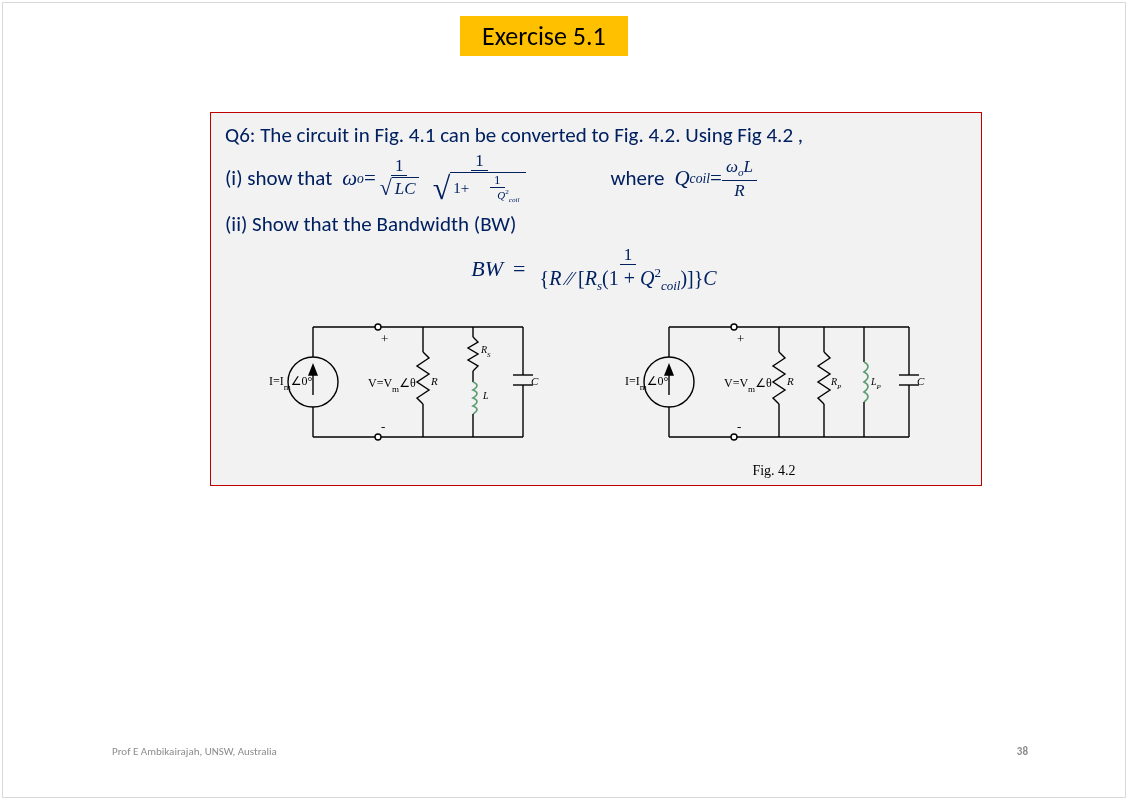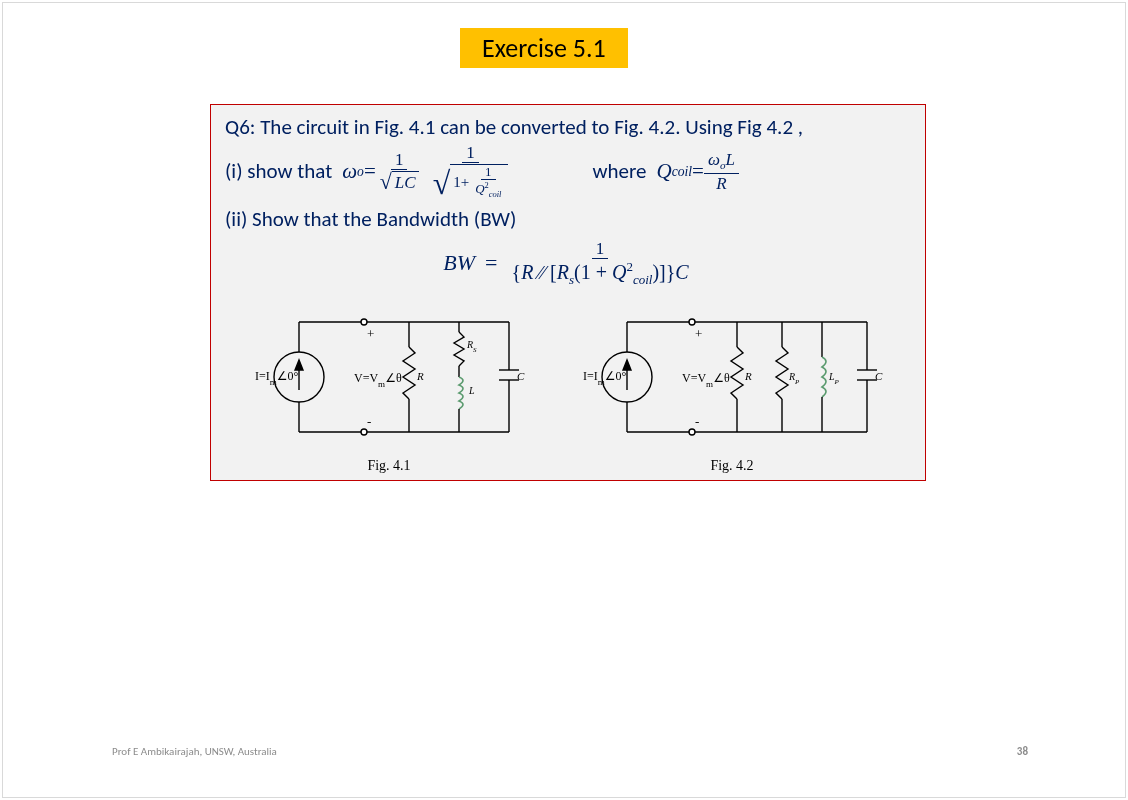--- a/index.html
+++ b/index.html
@@ -12,30 +12,30 @@
     height: 800px;
     position: relative;
   }
   .slide-border {
     position: absolute;
     left: 2px; top: 2px; right: 2px; bottom: 2px;
     border: 1px solid #d9d9d9;
   }
   .title-box {
     position: absolute;
-    left: 460px; top: 28px;
+    left: 460px; top: 16px;
     background: #ffc000;
     padding: 4px 22px;
     font-size: 26px;
     color: #000;
   }
   .content-box {
     position: absolute;
-    left: 210px; top: 104px;
-    width: 716px;
+    left: 210px; top: 112px;
+    width: 772px;
     border: 1.5px solid #c00000;
     background: #f2f2f2;
     padding: 8px 14px 6px 14px;
   }
   .qtext {
     font-size: 21px;
     color: #002060;
     line-height: 1.4;
     text-align: justify;
   }
@@ -92,21 +92,21 @@
 
       <span class="frac">
         <span class="num">1</span>
         <span class="den">
           <span class="sqrt">
             <span class="rad" style="font-size:32px;">√</span>
             <span class="cnt" style="font-size:15px;">
               1+
               <span class="frac" style="margin-left:2px;">
                 <span class="num" style="font-size:13px;">1</span>
-                <span class="den" style="font-size:13px;">
+                <span class="den" style="font-size:11px;margin-left:22px;">
                   <span class="ital">Q</span><span class="sup">2</span><span class="ital sub">coil</span>
                 </span>
               </span>
             </span>
           </span>
         </span>
       </span>
     </span>
     <span style="flex:0 0 60px;"></span>
     <span>where </span>
@@ -173,21 +173,20 @@
         </g>
         <text x="6" y="88" font-size="12">I=I<tspan baseline-shift="sub" font-size="9">m</tspan>∠0°</text>
         <text x="118" y="46" font-size="13">+</text>
         <text x="105" y="90" font-size="12">V=V<tspan baseline-shift="sub" font-size="9">m</tspan>∠θ</text>
         <text x="118" y="134" font-size="13">-</text>
         <text x="168" y="88" font-size="11" font-style="italic">R</text>
         <text x="218" y="56" font-size="10" font-style="italic">R<tspan baseline-shift="sub" font-size="7">S</tspan></text>
         <text x="220" y="102" font-size="10" font-style="italic">L</text>
         <text x="268" y="88" font-size="11" font-style="italic">C</text>
       </svg>
-      <div class="fig-cap">Fig. 4.1</div>
     </div>
 
     <div class="fig-wrap">
       <svg width="310" height="160" viewBox="0 0 310 160">
         <g stroke="#000" stroke-width="1.4" fill="none">
           <line x1="50" y1="30" x2="290" y2="30"></line>
           <line x1="50" y1="140" x2="290" y2="140"></line>
 
           <line x1="50" y1="30" x2="50" y2="60"></line>
           <circle cx="50" cy="85" r="25"></circle>

